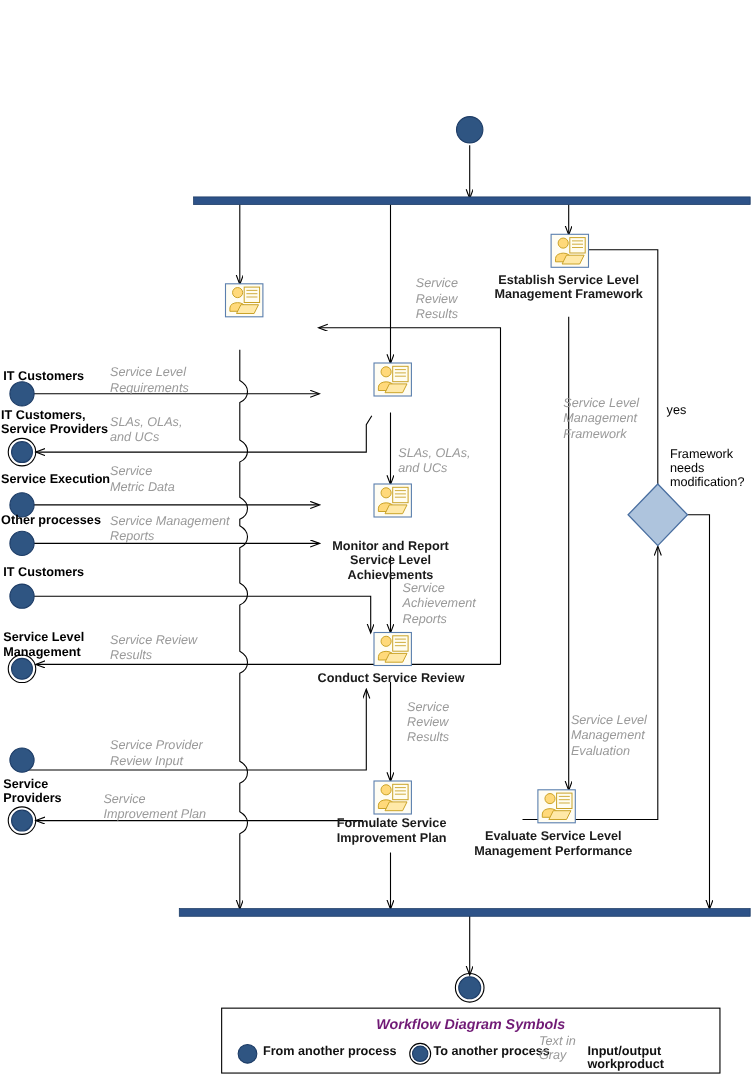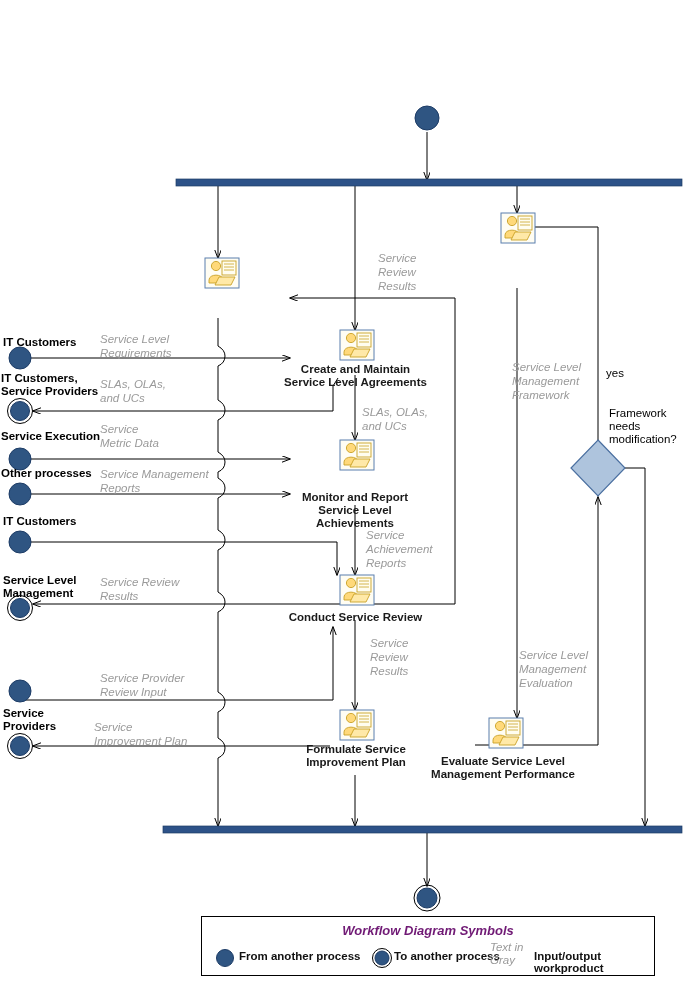--- a/index.html
+++ b/index.html
@@ -197,23 +197,23 @@
           <line x1="19" y1="9" x2="29" y2="9" stroke="#c9a227" stroke-width="0.8"></line>
           <line x1="19" y1="12" x2="29" y2="12" stroke="#c9a227" stroke-width="0.8"></line>
           <circle cx="11" cy="8" r="4.6" fill="#ffd97a" stroke="#c9a227" stroke-width="0.9"></circle>
           <path d="M4,22 C4,15.5 18,15.5 18,22 L18,25 L4,25 Z" fill="#ffd97a" stroke="#c9a227" stroke-width="0.9"></path>
           <path d="M14,19 L30,19 L26,27 L10,27 Z" fill="#ffe9a8" stroke="#c9a227" stroke-width="0.9"></path>
         </g>
       </g>
   </svg>
 
 
-
-  <div class="lbl act-label" style="left:282px;top:363px;width:147px;">Create and Maintain
-Service Level Agreements</div>
+  <div class="lbl act-label" style="left:442px;top:249px;width:150px;">Establish Service Level
+Management Framework</div>
+
 
   <div class="lbl act-label" style="left:290px;top:479px;width:130px;margin-top:12px;">Monitor and Report
 Service Level
 Achievements</div>
 
   <div class="lbl act-label" style="left:287px;top:611px;width:137px;">Conduct Service Review</div>
 
   <div class="lbl act-label" style="left:296px;top:743px;width:120px;">Formulate Service
 Improvement Plan</div>
 

